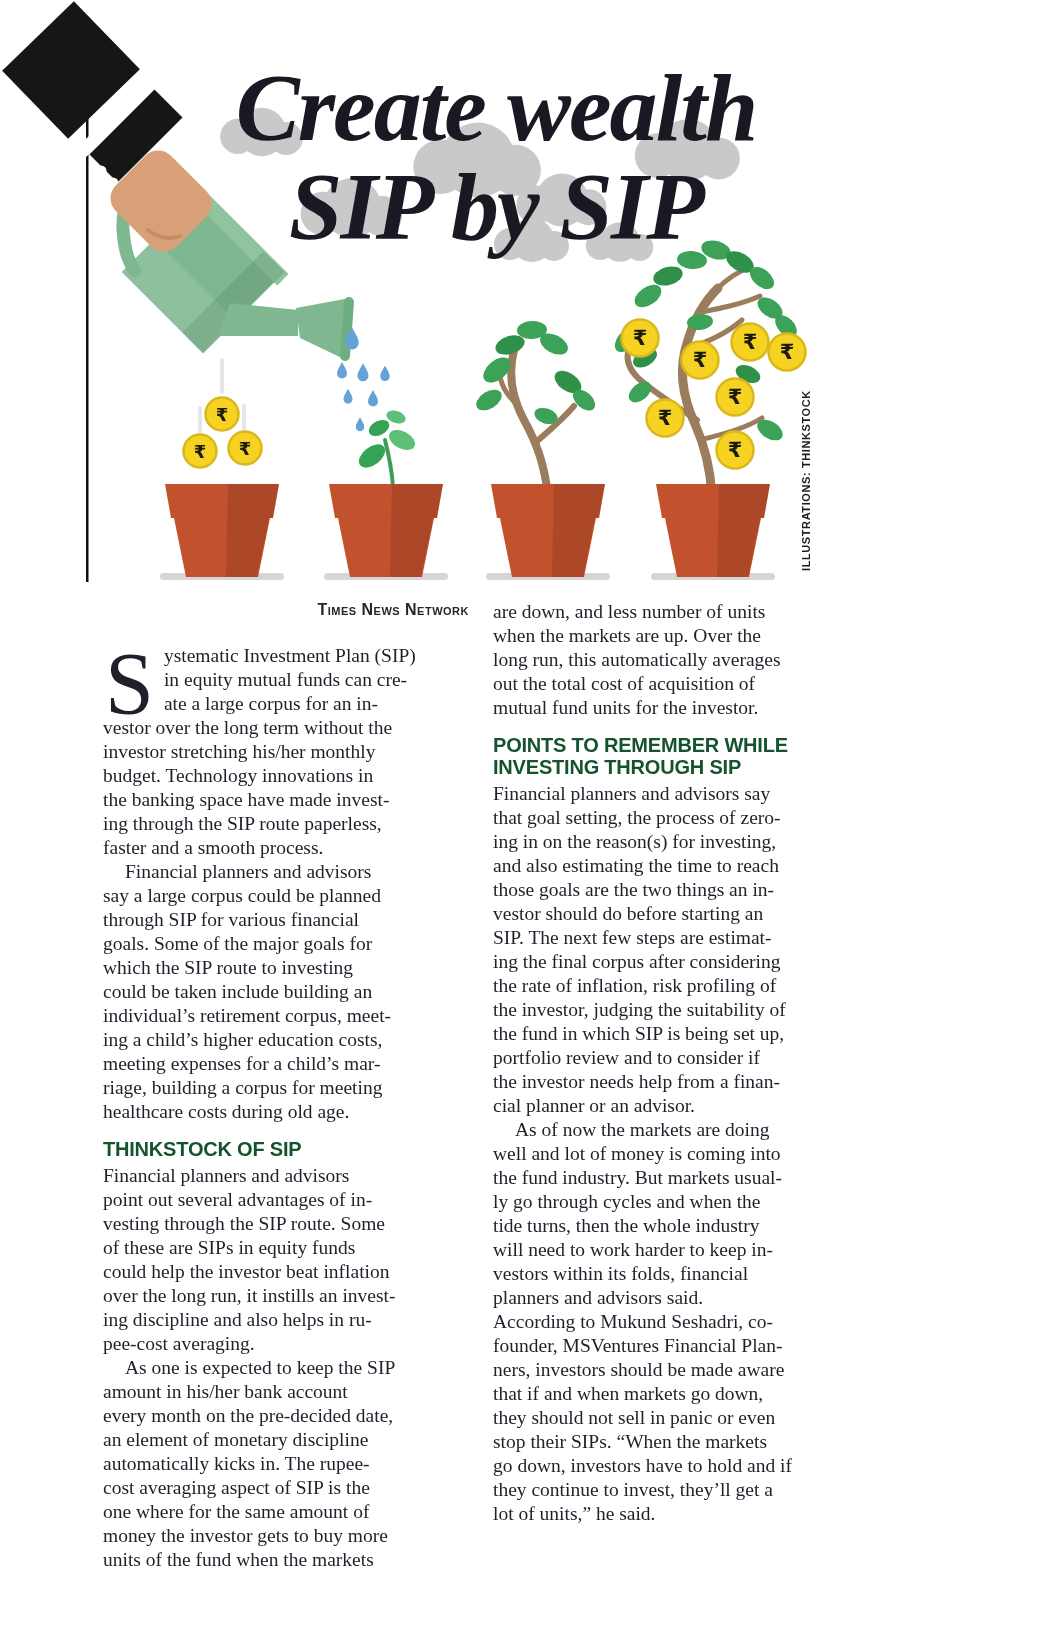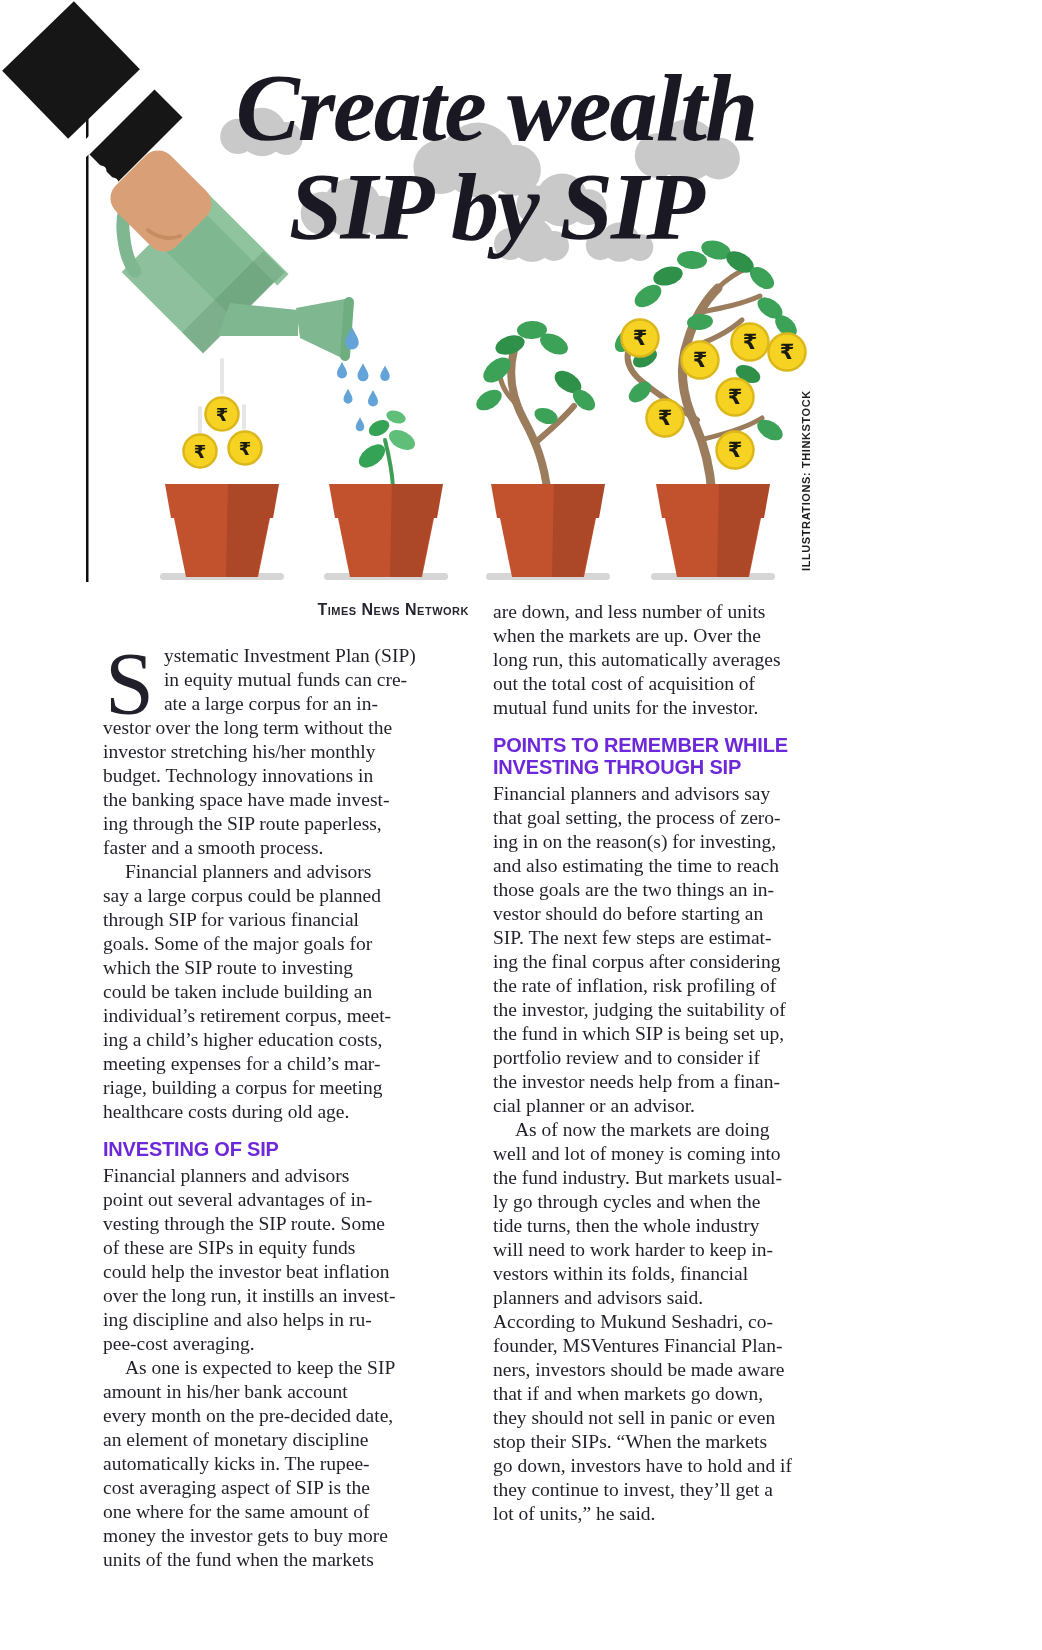--- a/index.html
+++ b/index.html
@@ -24,21 +24,21 @@
   .col{position:absolute;width:366px;color:#211f2a;
     font-family:"Liberation Serif",serif;font-size:19.5px;line-height:24px;}
   .col-left{left:103px;top:598px;}
   .col-right{left:493px;top:600px;}
   .byline{text-align:right;margin:2px 0 24px;color:#26252f;
     font-family:"Liberation Sans",sans-serif;font-weight:700;font-size:16px;line-height:20px;}
   .byline{font-variant:small-caps;letter-spacing:.5px;}
   .para{margin:0;white-space:pre-line;}
   .indent{text-indent:22px;}
   .sec-heading{font-family:"Liberation Sans",sans-serif;font-weight:700;
-    font-size:20px;line-height:22px;color:#6d28d9;margin:14px 0 4px;
+    font-size:20px;line-height:22px;color:#14532d;margin:14px 0 4px;
     white-space:pre-line;letter-spacing:-0.2px;}
   .dropcap{float:left;font-family:"Liberation Serif",serif;font-weight:400;
     font-size:88px;line-height:64px;height:64px;padding:8px 10px 0 2px;color:#211f2a;}
 </style>
 </head>
 <body>
 
 <div class="page">
 
   <svg class="scene" width="1042" height="600" viewBox="0 0 1042 600">
@@ -275,21 +275,21 @@
 say a large corpus could be planned
 through SIP for various financial
 goals. Some of the major goals for
 which the SIP route to investing
 could be taken include building an
 individual’s retirement corpus, meet-
 ing a child’s higher education costs,
 meeting expenses for a child’s mar-
 riage, building a corpus for meeting
 healthcare costs during old age.</p>
-    <h3 class="sec-heading">INVESTING OF SIP</h3>
+    <h3 class="sec-heading">THINKSTOCK OF SIP</h3>
     <p class="para">Financial planners and advisors
 point out several advantages of in-
 vesting through the SIP route. Some
 of these are SIPs in equity funds
 could help the investor beat inflation
 over the long run, it instills an invest-
 ing discipline and also helps in ru-
 pee-cost averaging.</p>
     <p class="para indent">As one is expected to keep the SIP
 amount in his/her bank account

